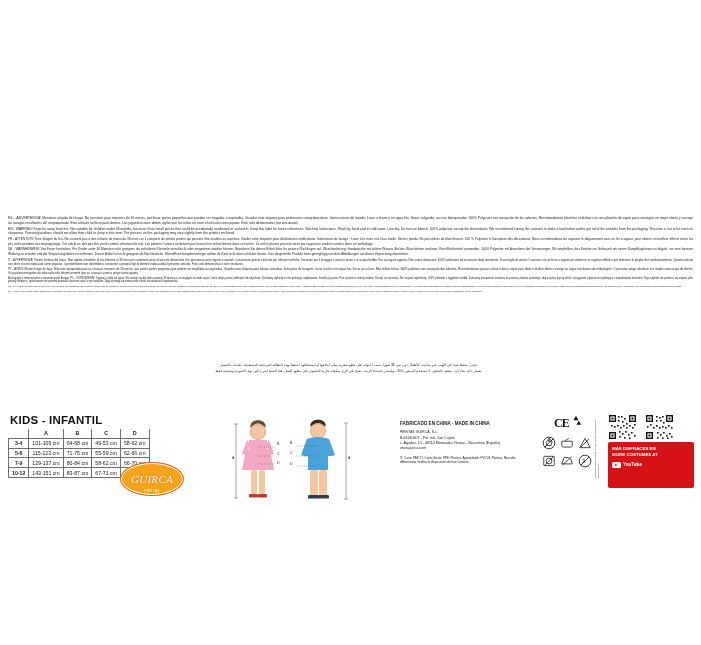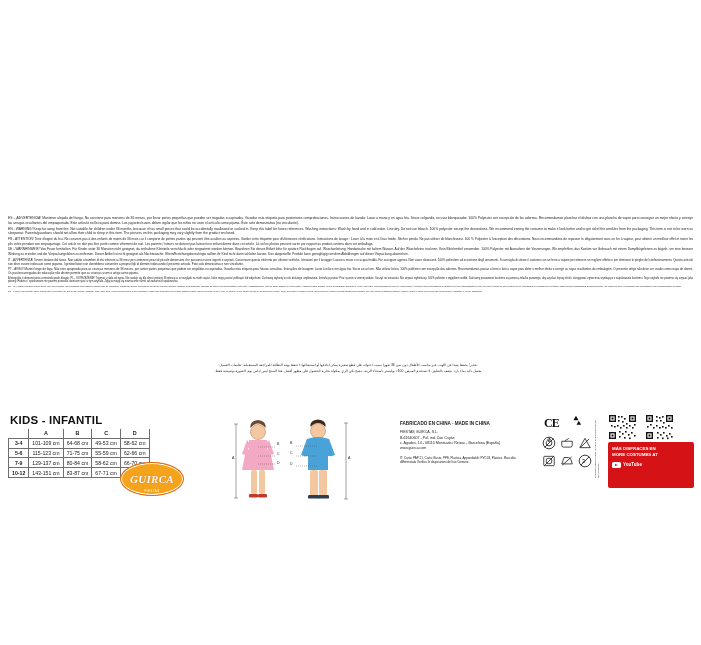--- a/index.html
+++ b/index.html
@@ -79,21 +79,21 @@
     position:absolute;inset:0;
     background:#f5a31a;
     border:1.6px solid #e06a12;
     border-radius:50%;
     box-shadow:0 0 0 1px #fff inset;
   }
   .logo-text{
     position:absolute;inset:0;
     display:flex;align-items:center;justify-content:center;
     font-family:"Liberation Serif", serif;
-    font-style:italic;font-weight:bold;
+    font-style:italic;font-weight:normal;
     font-size:11px;color:#ffffff;
     letter-spacing:.3px;
     text-shadow:0 0 1px #c85a06;
   }
   .logo-sub{
     position:absolute;left:0;right:0;bottom:3px;
     text-align:center;font-size:3px;color:#fff;letter-spacing:.4px;
   }
 
   
@@ -104,21 +104,21 @@
   .madein .mi-title{font-weight:bold;font-size:4.6px;margin-bottom:3px;}
   .madein .mi-sub{font-size:3.6px;line-height:1.5;}
 
   
   .icons{
     position:absolute;left:542px;top:2px;width:60px;height:66px;
   }
   .ico{position:absolute;}
   .ico svg{display:block;}
   .ce{
-    position:absolute;left:2px;top:0;
+    position:absolute;left:12px;top:0;
     font-family:"Liberation Serif", serif;
     font-weight:bold;font-size:12px;color:#111;
     letter-spacing:-1px;
   }
   .vert-text{
     position:absolute;
     writing-mode:vertical-rl;
     transform:rotate(180deg);
     font-size:2.5px;color:#333;
     letter-spacing:.1px;

